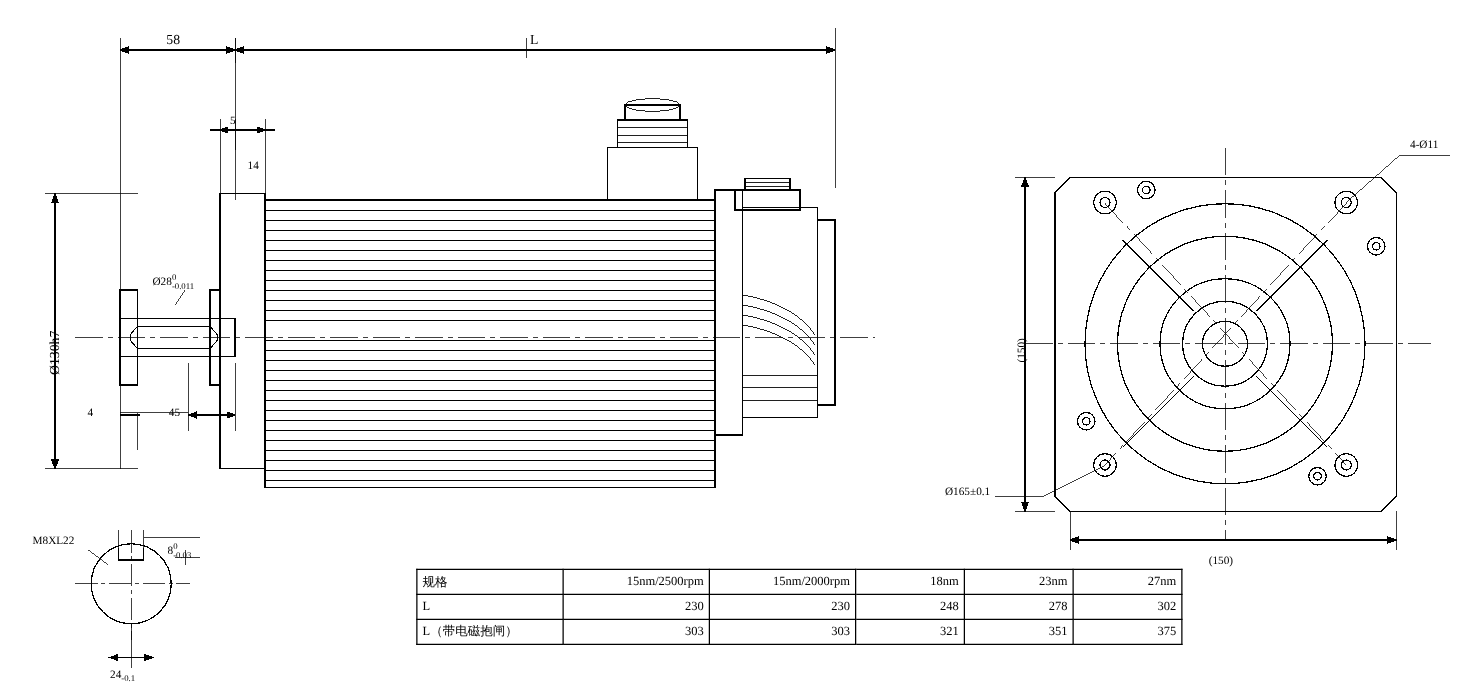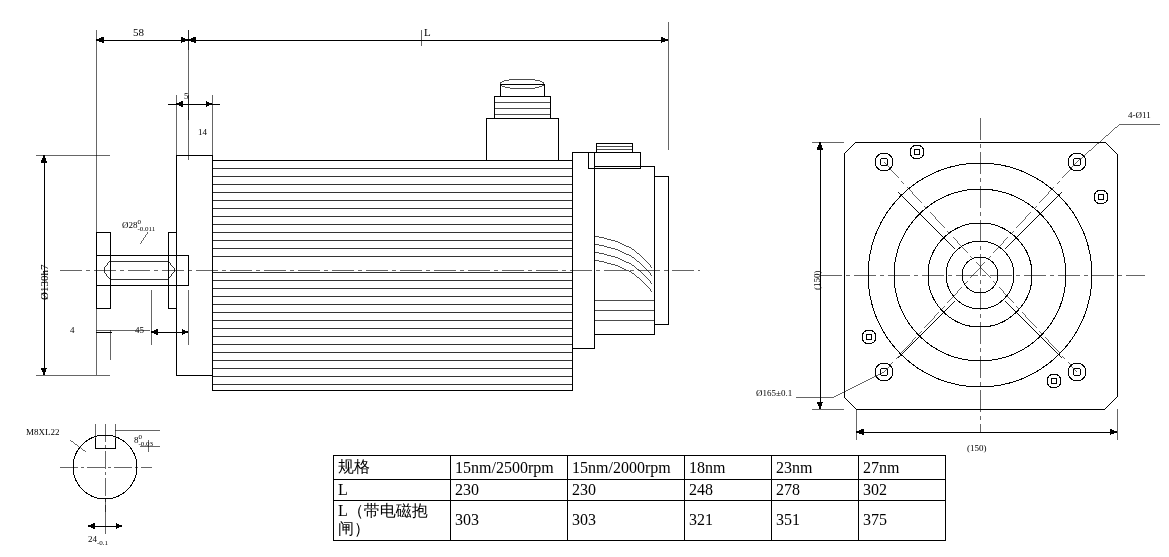--- a/index.html
+++ b/index.html
@@ -3,22 +3,22 @@
 <meta charset="utf-8">
 <style>
   html,body{margin:0;padding:0;background:#ffffff;}
   body{width:1169px;height:557px;position:relative;overflow:hidden;
        font-family:"Liberation Serif", serif; color:#000;}
   .stage{position:absolute;left:0;top:0;width:1169px;height:557px;}
   svg{position:absolute;left:0;top:0;}
   .lbl{position:absolute;font-family:"Liberation Serif", serif;font-size:11px;color:#000;white-space:nowrap;}
   .lbl.sm{font-size:9px;}
   .rot90{transform:rotate(-90deg);transform-origin:left top;}
-  table.spec{position:absolute;border-collapse:collapse;font-family:"Liberation Serif", serif;font-size:16px;}
-  table.spec td{border:1px solid #000;text-align:left;padding:1px 4px;height:17px;}
+  table.spec{position:absolute;border-collapse:collapse;font-family:"Liberation Serif", serif;font-size:10px;}
+  table.spec td{border:1px solid #000;text-align:right;padding:1px 4px;height:17px;}
   table.spec td.first{text-align:left;width:108px;}
   .frac{display:inline-block;vertical-align:middle;font-size:7px;line-height:7px;text-align:left;}
   .frac span{display:block;}
 </style>
 </head>
 <body>
 
 <div class="stage">
 
 <svg width="1169" height="557" viewBox="0 0 1169 557">

